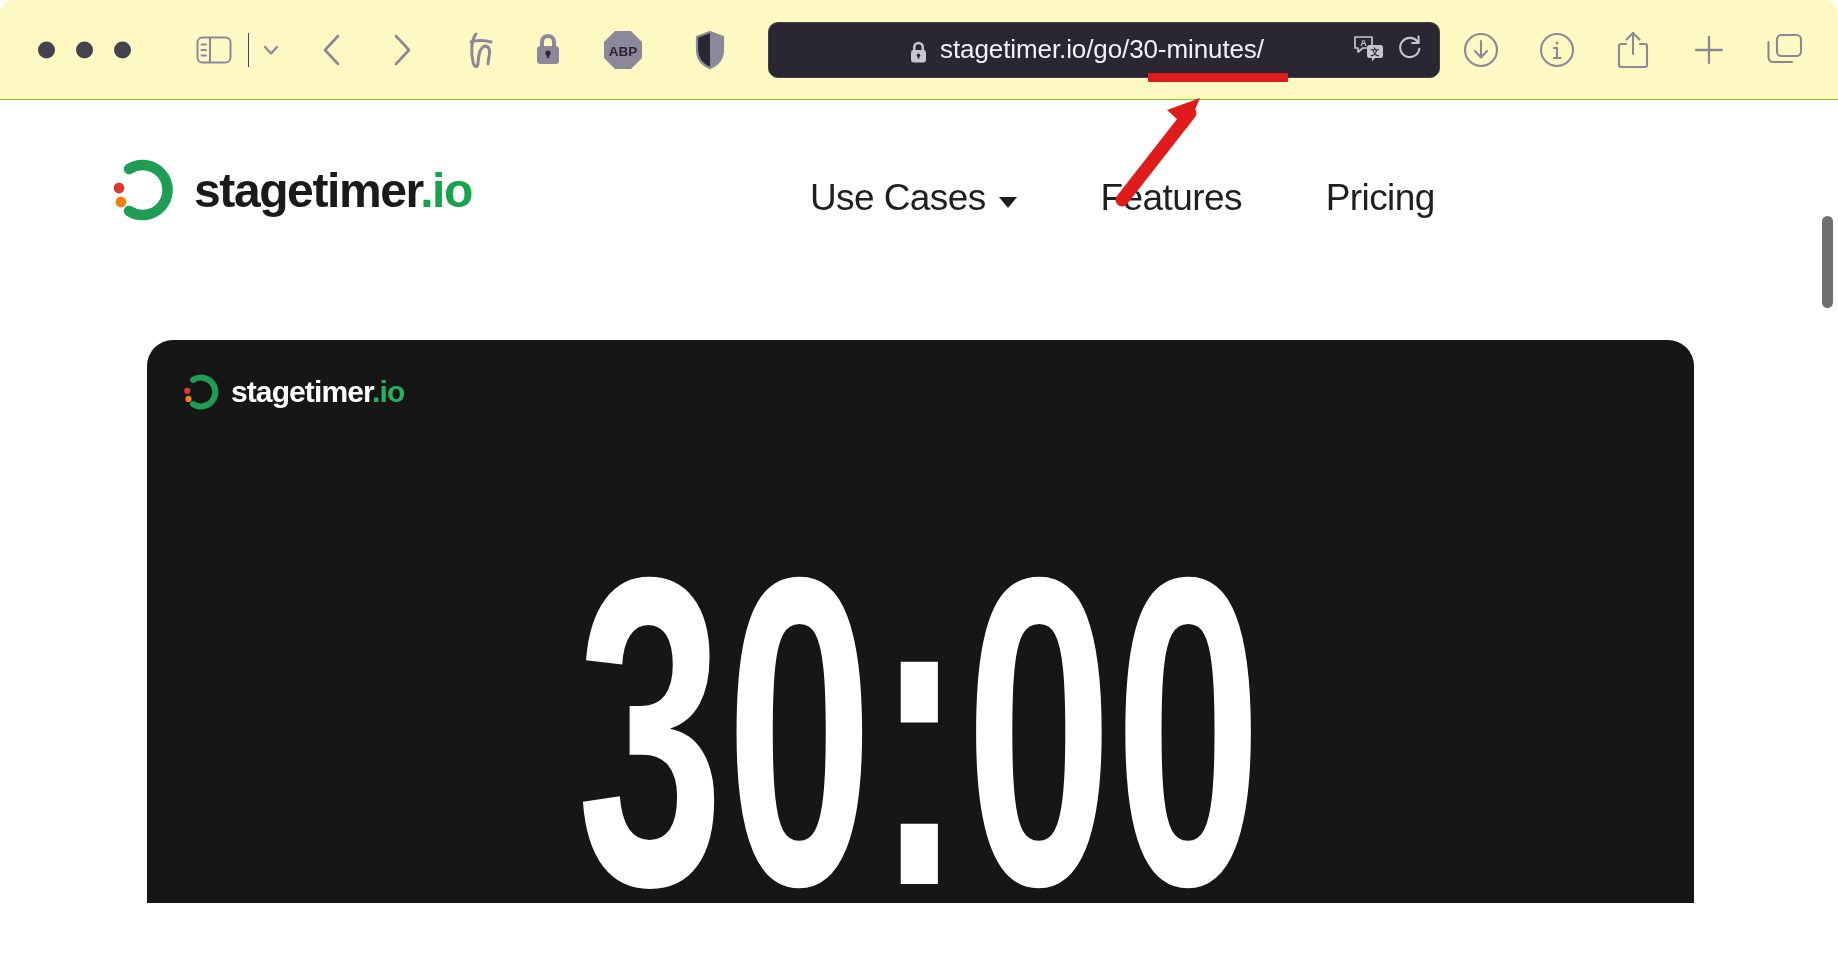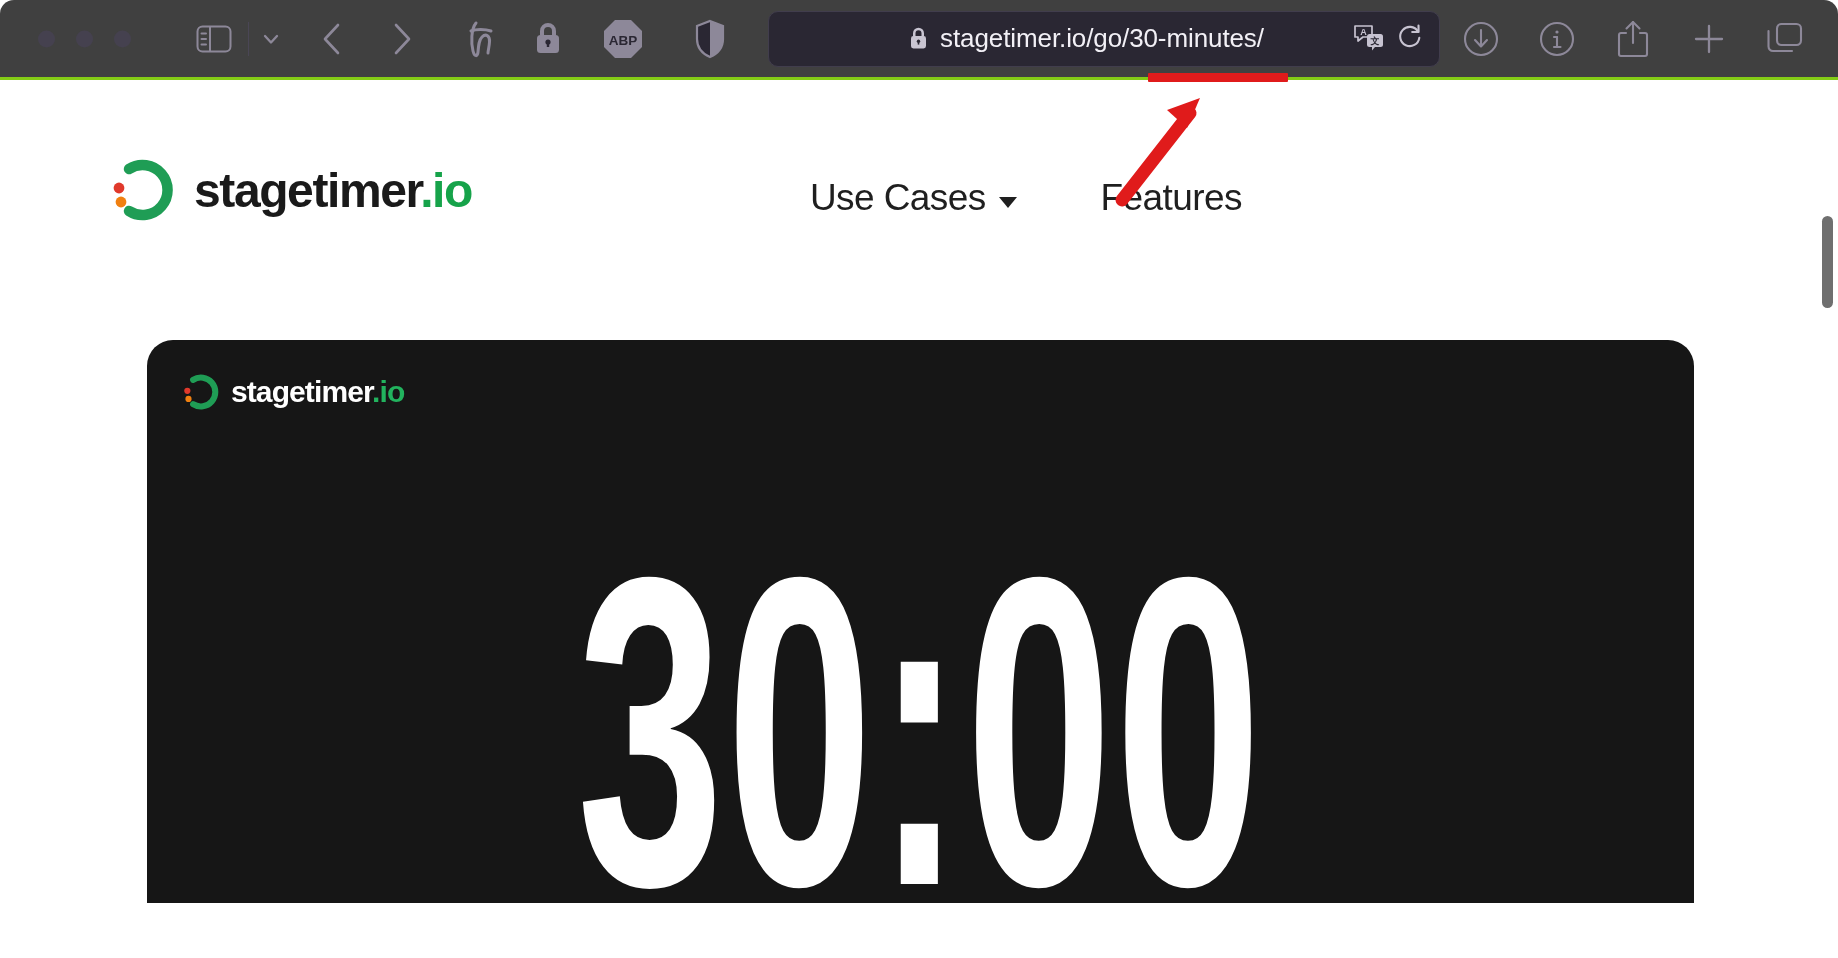--- a/index.html
+++ b/index.html
@@ -6,25 +6,25 @@
   html, body {
     width:1838px; height:958px;
     overflow:hidden;
     background:#ffffff;
     font-family:"Liberation Sans", sans-serif;
   }
 
   
   .browser-chrome{
     position:absolute; left:0; top:0;
-    width:1838px; height:80px;
-    background:#404040;
+    width:1838px; height:100px;
+    background:#fef9c3;
     border-top-left-radius:14px;
     border-top-right-radius:14px;
-    border-bottom:3px solid #84cc16;
+    border-bottom:1px solid #84cc16;
   }
 
   
   .traffic-lights{
     position:absolute; left:38px; top:50%;
     transform:translateY(-50%);
     display:flex; gap:21px; align-items:center;
   }
   .tl-dot{ width:17px; height:17px; border-radius:50%; background:#45414f; }
 
@@ -44,21 +44,21 @@
   
   .url-field{
     position:absolute; top:50%; transform:translateY(-50%);
     left:768px; width:672px; height:56px;
     background:#2a2733;
     border:1px solid #413d4d;
     border-radius:10px;
     display:flex; align-items:center; justify-content:center;
   }
   .url-inner{
-    display:flex; align-items:center; gap:11px;
+    display:flex; align-items:flex-end; gap:11px;
     margin-left:-36px;
   }
   .url-lock{ color:#c9c5d2; display:flex; }
   .url-text{
     color:#f2f0f6;
     font-size:26px;
     letter-spacing:-0.1px;
     white-space:nowrap;
     font-family:"Liberation Sans", sans-serif;
   }
@@ -336,20 +336,23 @@
     </div>
 
     <nav class="nav">
       <span class="nav-item">
         <span>Use Cases</span>
         <span class="caret"></span>
       </span>
       <span class="nav-item">
         <span>Features</span>
       </span>
+      <span class="nav-item">
+        <span>Pricing</span>
+      </span>
     </nav>
   </div>
 
   <div class="timer-card">
     <div class="card-brand">
       <span class="card-mark">
         <svg width="38" height="38" viewBox="0 0 66 66">
           <path d="M21 12 A25 25 0 1 1 21 54" fill="none" stroke="#1f9d55" stroke-width="10.5" stroke-linecap="round"></path>
           <circle cx="11" cy="31" r="5.4" fill="#e0392b"></circle>
           <circle cx="13" cy="45" r="5.4" fill="#f08010"></circle>

